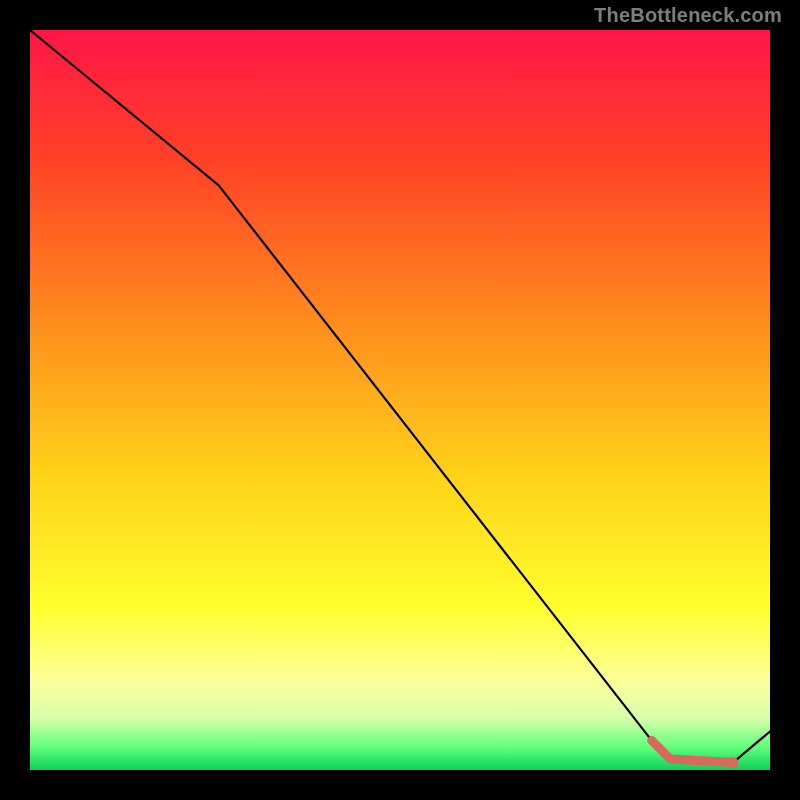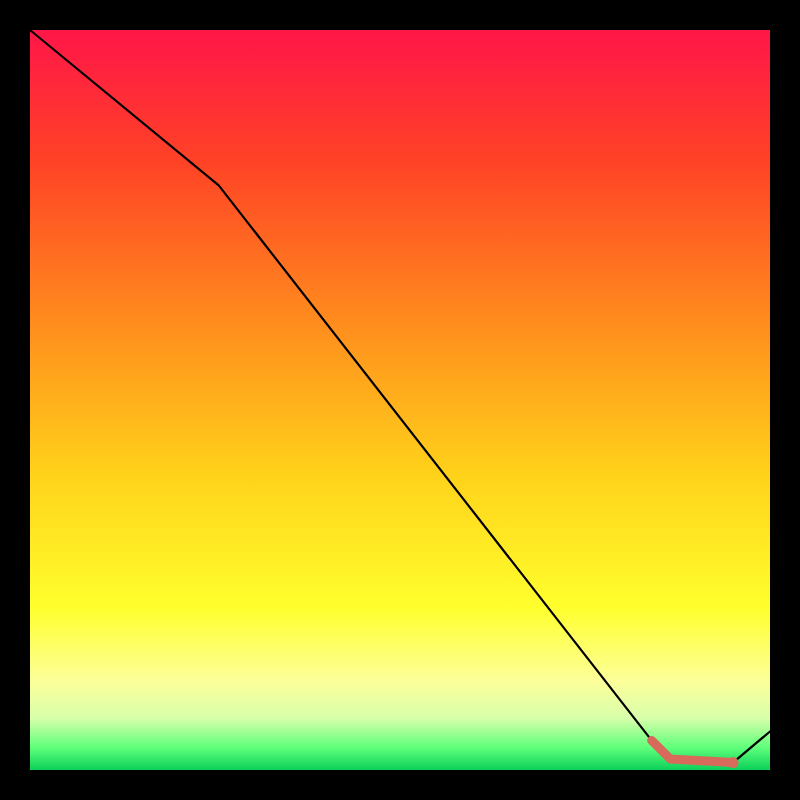--- a/index.html
+++ b/index.html
@@ -29,20 +29,21 @@
   svg {
     position: absolute;
     top: 0;
     left: 0;
   }
 </style>
 </head>
 <body>
 
 <div class="stage">
+  <div class="watermark">TheBottleneck.com</div>
 
   <svg id="chart-svg" width="800" height="800" viewBox="0 0 800 800">
     <defs>
       <linearGradient id="bg-grad" x1="0" y1="0" x2="0" y2="1">
           <stop offset="0%" stop-color="#ff1648"></stop>
           <stop offset="18%" stop-color="#ff4326"></stop>
           <stop offset="40%" stop-color="#ff8e1d"></stop>
           <stop offset="60%" stop-color="#ffd21a"></stop>
           <stop offset="78%" stop-color="#ffff2d"></stop>
           <stop offset="88%" stop-color="#fcff9a"></stop>

